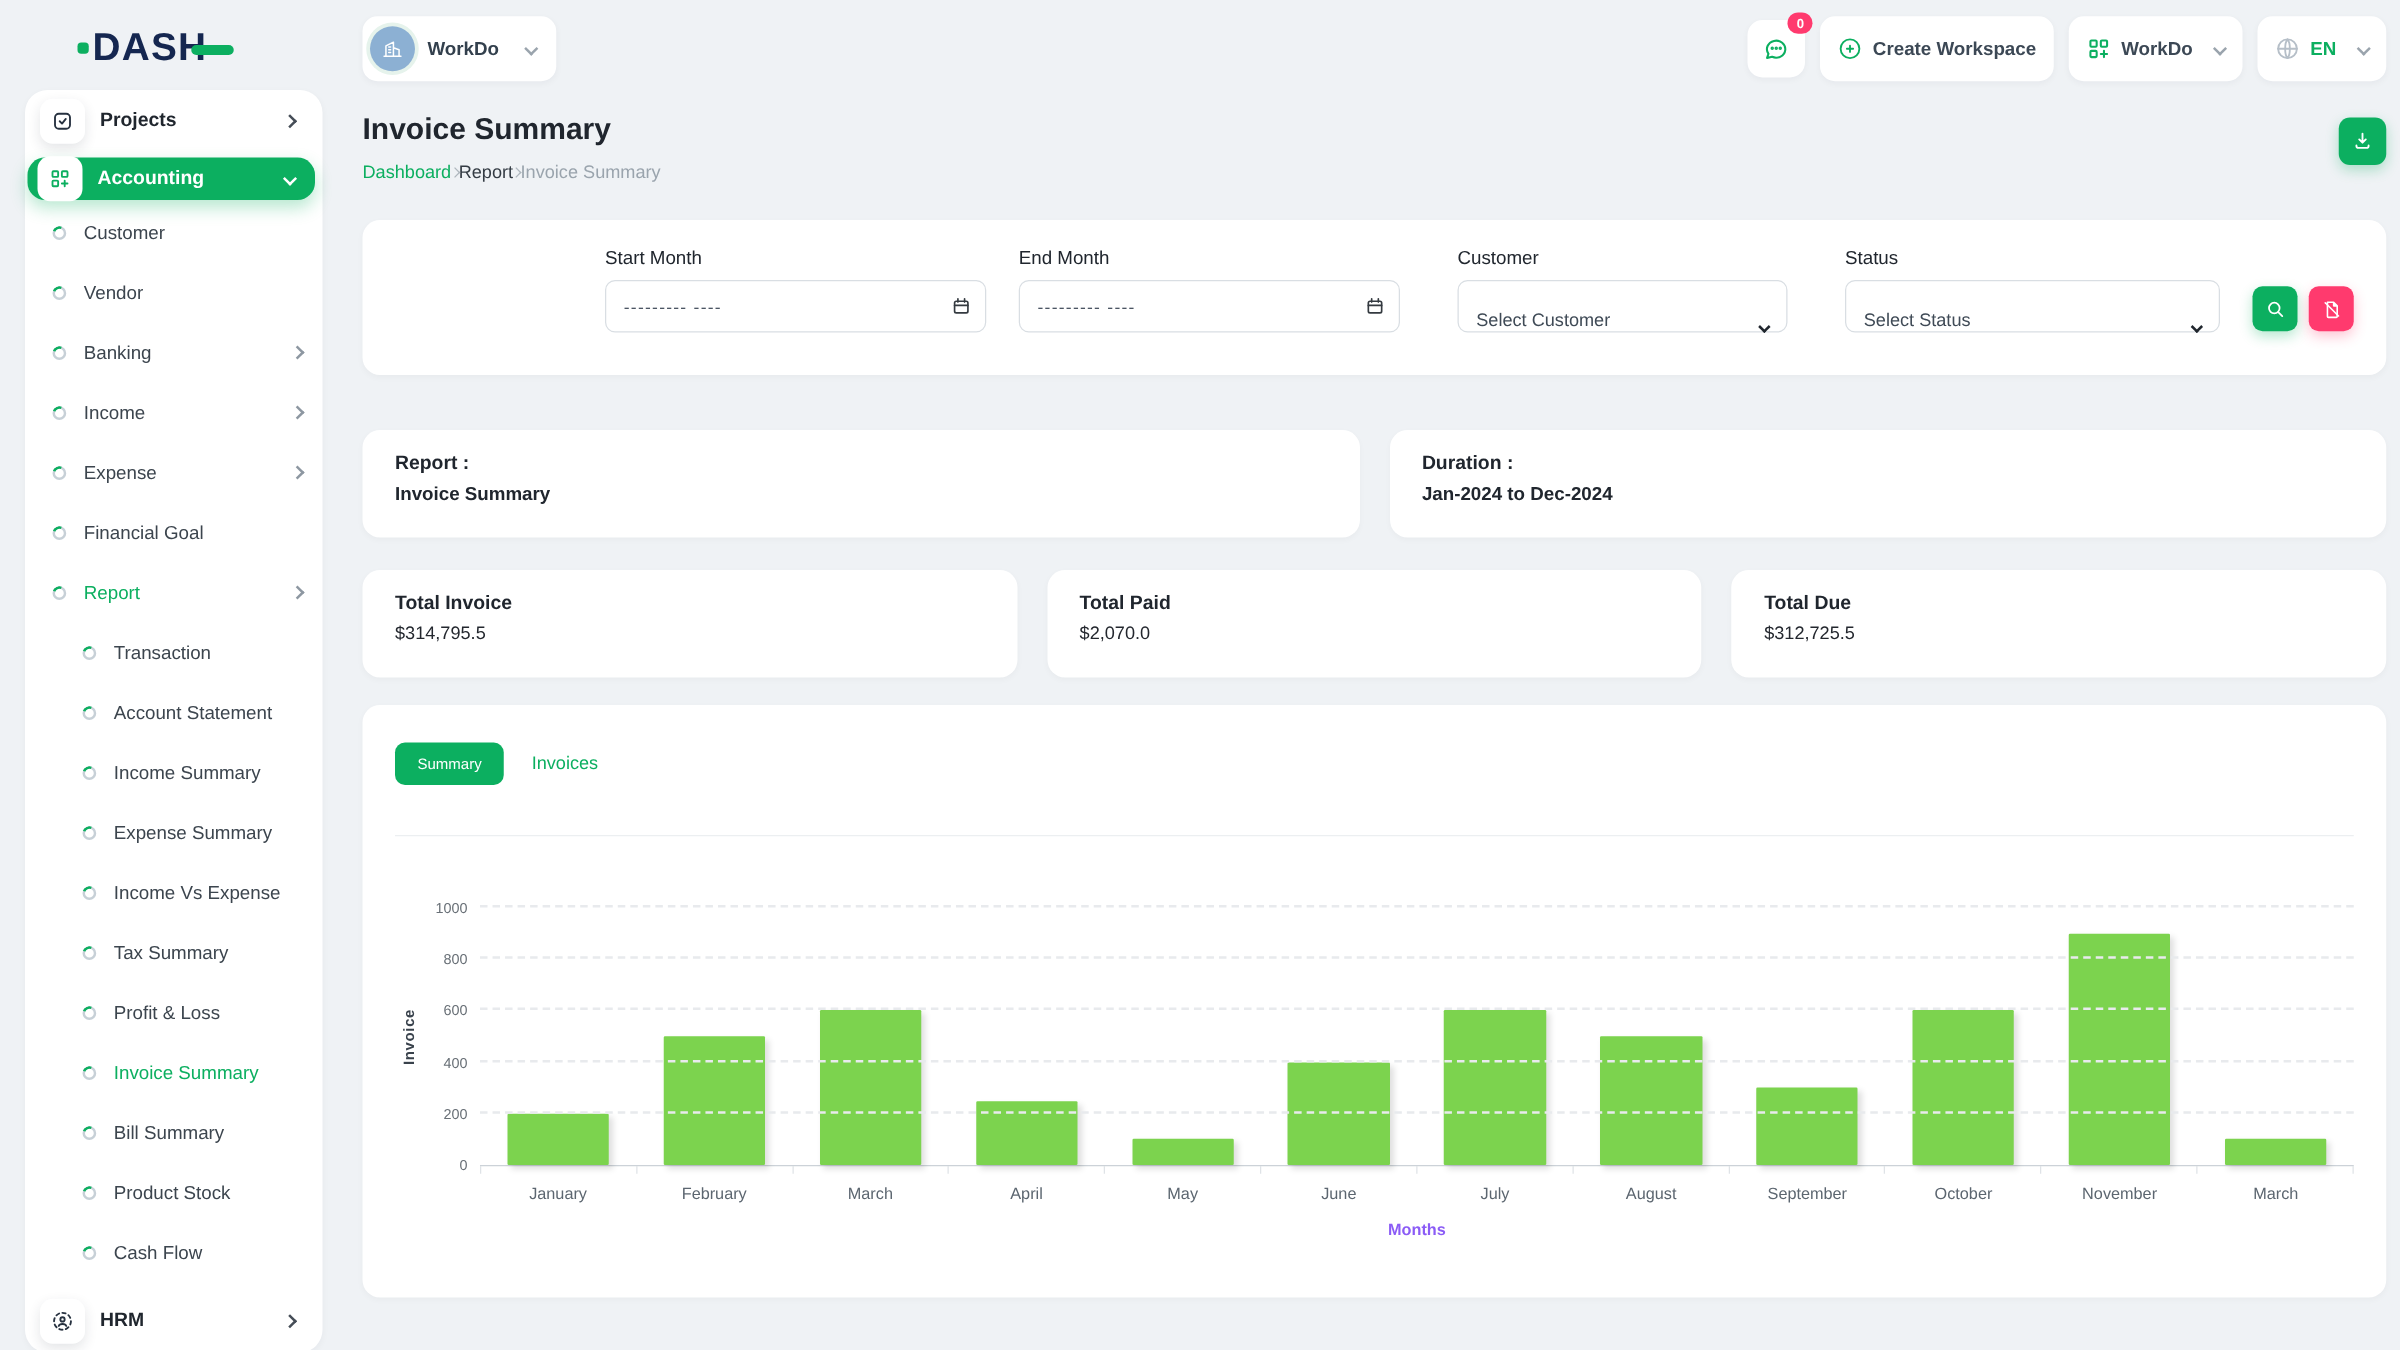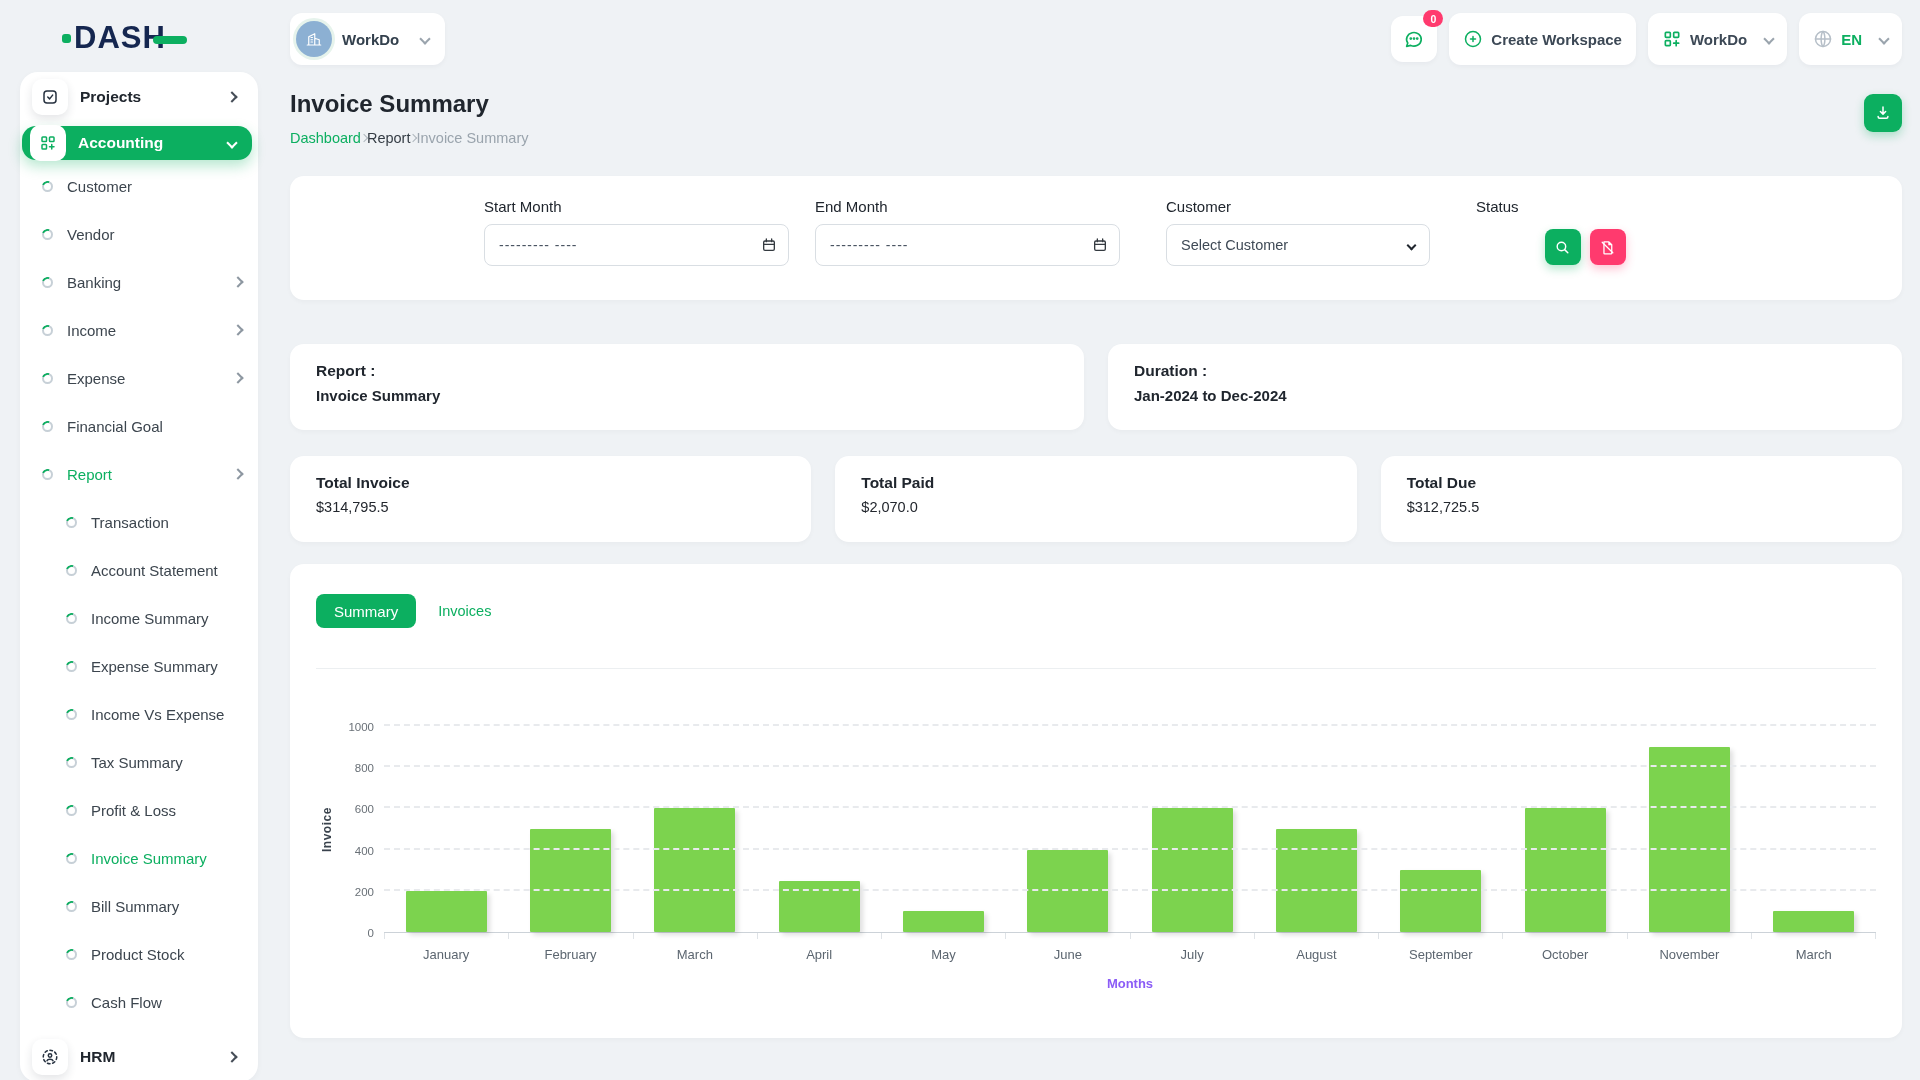--- a/index.html
+++ b/index.html
@@ -74,41 +74,41 @@
   .fields{display:flex;align-items:flex-start;margin-left:168px}
   .field{display:flex;flex-direction:column}
   .field-label{font-size:15px;color:#20262e;margin-bottom:9px}
   .month-wrap{position:relative}
   .month-input{width:305px;height:42px;border:1px solid #d9dee3;border-radius:8px;padding:0 40px 0 14px;
                font-size:14px;color:#495057;font-family:"Liberation Sans",sans-serif;background:#fff;outline:none}
   .month-input::placeholder{color:#4b5563;letter-spacing:1px}
   .cal-icon{position:absolute;right:12px;top:13px;pointer-events:none}
   .gap26{width:26px;flex:none}
   .gap46{width:46px;flex:none}
-  .select{height:42px;border:1px solid #d9dee3;border-radius:8px;background:#fff;display:flex;align-items:center;
+  .select{height:42px;border:1px solid #d9dee3;border-radius:8px;background:#fff;display:flex;align-items:flex-end;
           padding:0 14px;font-size:14.5px;color:#3f4a56;cursor:pointer}
   .select .chev{margin-left:auto;color:#20262e;width:7px;height:7px}
   .sel-customer{width:264px}
   .sel-status{width:300px}
   .fbtns{display:flex;align-items:center;gap:9px;margin-left:26px;margin-top:31px}
   .sq-btn{width:36px;height:36px;border:none;border-radius:8px;display:flex;align-items:center;justify-content:center;cursor:pointer}
   .sq-green{background:#0caf60;box-shadow:0 4px 10px rgba(12,175,96,.3)}
   .sq-pink{background:#ff3a6e;box-shadow:0 4px 10px rgba(255,58,110,.3)}
 
   .two-col{margin-top:44px;display:grid;grid-template-columns:1fr 1fr;gap:24px}
   .info-card{height:86px;padding:18px 26px}
   .info-title{font-size:15.5px;font-weight:700;color:#20262e}
   .info-value{font-size:15px;font-weight:700;color:#20262e;margin-top:7px}
   .three-col{margin-top:26px;display:grid;grid-template-columns:1fr 1fr 1fr;gap:24px}
   .total-label{font-size:15.5px;font-weight:700;color:#20262e}
   .total-value{font-size:14.5px;font-weight:500;color:#23272e;margin-top:7px}
 
   .chart-card{margin-top:22px;height:474px;padding:30px 26px 0 26px}
   .tabs-row{display:flex;align-items:center;gap:10px}
-  .tab-active{height:34px;padding:0 18px;border-radius:8px;background:#0caf60;color:#fff;font-size:15px;
+  .tab-active{height:34px;padding:0 18px;border-radius:8px;background:#0caf60;color:#fff;font-size:12px;
               border:none;cursor:pointer;font-family:"Liberation Sans",sans-serif}
   .tab-plain{height:34px;padding:0 12px;border:none;background:transparent;color:#0caf60;font-size:14.5px;
              cursor:pointer;font-family:"Liberation Sans",sans-serif}
   .divider{border:none;border-top:1px solid #eceff1;margin-top:40px}
   .chart{display:flex;margin-top:58px}
   .y-title{width:22px;display:flex;align-items:center;justify-content:center;height:206px;
            font-size:12px;font-weight:700;color:#39424c;writing-mode:vertical-rl;transform:rotate(180deg);letter-spacing:.5px}
   .chart-body{flex:1;display:flex}
   .yaxis{width:46px;position:relative;height:206px;flex:none}
   .yaxis span{position:absolute;right:10px;transform:translateY(50%);font-size:11.5px;color:#697077}
@@ -349,20 +349,24 @@
         <div class="field">
           <span class="field-label">Customer</span>
           <div class="select sel-customer">
             <span>Select Customer</span>
             <span class="chev down"></span>
           </div>
         </div>
         <span class="gap46"></span>
         <div class="field">
           <span class="field-label">Status</span>
+          <div class="select sel-status">
+            <span>Select Status</span>
+            <span class="chev down"></span>
+          </div>
         </div>
         <div class="fbtns">
           <button class="sq-btn sq-green">
             <svg width="17" height="17" viewBox="0 0 24 24" fill="none" stroke="#ffffff" stroke-width="2" stroke-linecap="round">
                 <circle cx="10.5" cy="10.5" r="6"></circle>
                 <path d="M15 15l4.5 4.5"></path>
               </svg>
           </button>
           <button class="sq-btn sq-pink">
             <svg width="17" height="17" viewBox="0 0 24 24" fill="none" stroke="#ffffff" stroke-width="1.8" stroke-linecap="round" stroke-linejoin="round">

